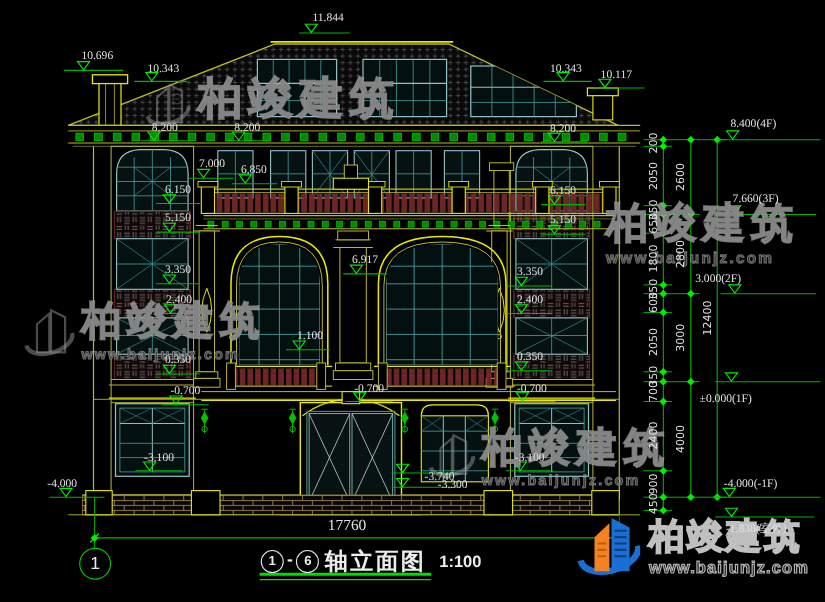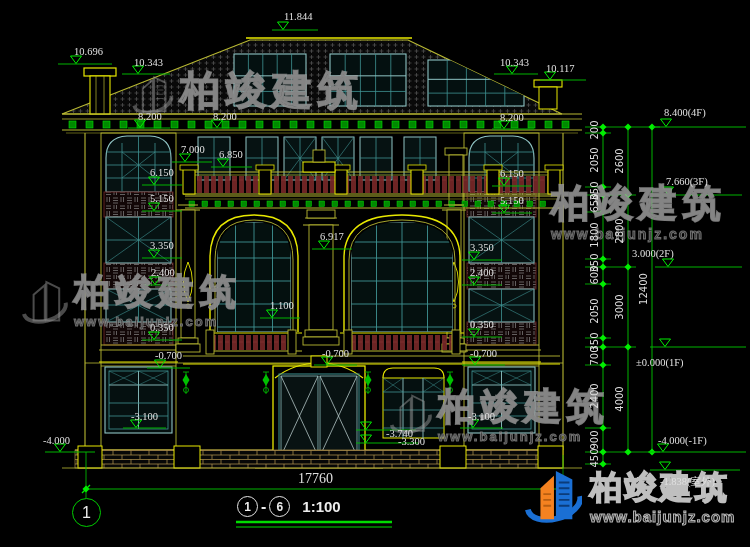--- a/index.html
+++ b/index.html
@@ -664,15 +664,16 @@
     </div>
 
   <div class="lbl" style="left:298px;top:472px;font-size:14px">17760</div>
 
   <div class="axisbub">1</div>
 
   <div class="titlebar">
     <span class="bub">1</span>
     <span class="tdash">-</span>
     <span class="bub">6</span>
+    <span class="tname">轴立面图</span>
     <span class="tscale">1:100</span>
   </div>
 </div>
 
 </body></html>

